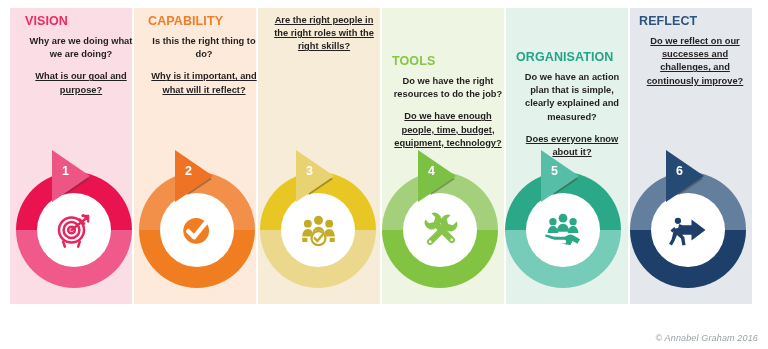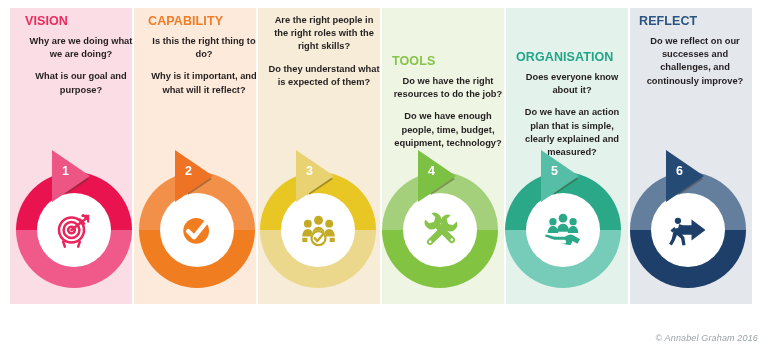--- a/index.html
+++ b/index.html
@@ -46,21 +46,21 @@
     white-space: nowrap;
   }
   .col-para {
     font-size: 9.3px;
     font-weight: bold;
     line-height: 13.2px;
     color: #231f20;
     margin: 0 0 9px 0;
     text-align: center;
   }
-  .col-para:last-child { margin-bottom: 0; }
+  .col-para:last-child { margin-bottom: 0; text-decoration: underline; }
 
   
   .ring-wrap {
     position: absolute;
     width: 116px;
     height: 116px;
   }
   .ring {
     position: absolute;
     left: 0; top: 0;
@@ -206,21 +206,20 @@
       </div>
       <div class="pennant" style="color: rgb(239, 115, 37);">
         <div class="shadow"></div>
         <div class="flag"></div>
         <div class="num">2</div>
       </div>
     </div>
     <div class="band" style="left: 258px; background: rgb(246, 236, 216);"></div>
     <div class="col-text" style="left: 268px;">
       <p class="col-para">Are the right people in the right roles with the right skills?</p>
-      <p class="col-para">Do they understand what is expected of them?</p>
     </div>
     <div class="ring-wrap" style="left: 260px; top: 172px;">
       <div class="ring">
         <div class="ring-top" style="background: rgb(232, 198, 35);"></div>
         <div class="ring-bot" style="background: rgb(236, 216, 141);"></div>
         <div class="ring-hole"></div>
       </div>
       <div class="icon-holder">
         <svg width="41" height="41" viewBox="0 0 48 48">
         <g fill="#c3ab26">
@@ -274,22 +273,22 @@
       </div>
       <div class="pennant" style="color: rgb(124, 192, 68);">
         <div class="shadow"></div>
         <div class="flag"></div>
         <div class="num">4</div>
       </div>
     </div>
     <div class="band" style="left: 506px; background: rgb(228, 242, 236);"></div>
     <div class="col-text" style="left: 516px; margin-top: 36px;">
       <div class="col-title" style="color: rgb(35, 165, 136);">ORGANISATION</div>
+      <p class="col-para">Do we have an action plan that is simple, clearly explained and measured?</p>
       <p class="col-para">Does everyone know about it?</p>
-      <p class="col-para">Do we have an action plan that is simple, clearly explained and measured?</p>
     </div>
     <div class="ring-wrap" style="left: 505px; top: 172px;">
       <div class="ring">
         <div class="ring-top" style="background: rgb(43, 168, 135);"></div>
         <div class="ring-bot" style="background: rgb(119, 204, 185);"></div>
         <div class="ring-hole"></div>
       </div>
       <div class="icon-holder">
         <svg width="42" height="42" viewBox="0 0 48 48">
         <g fill="#2ba887">

